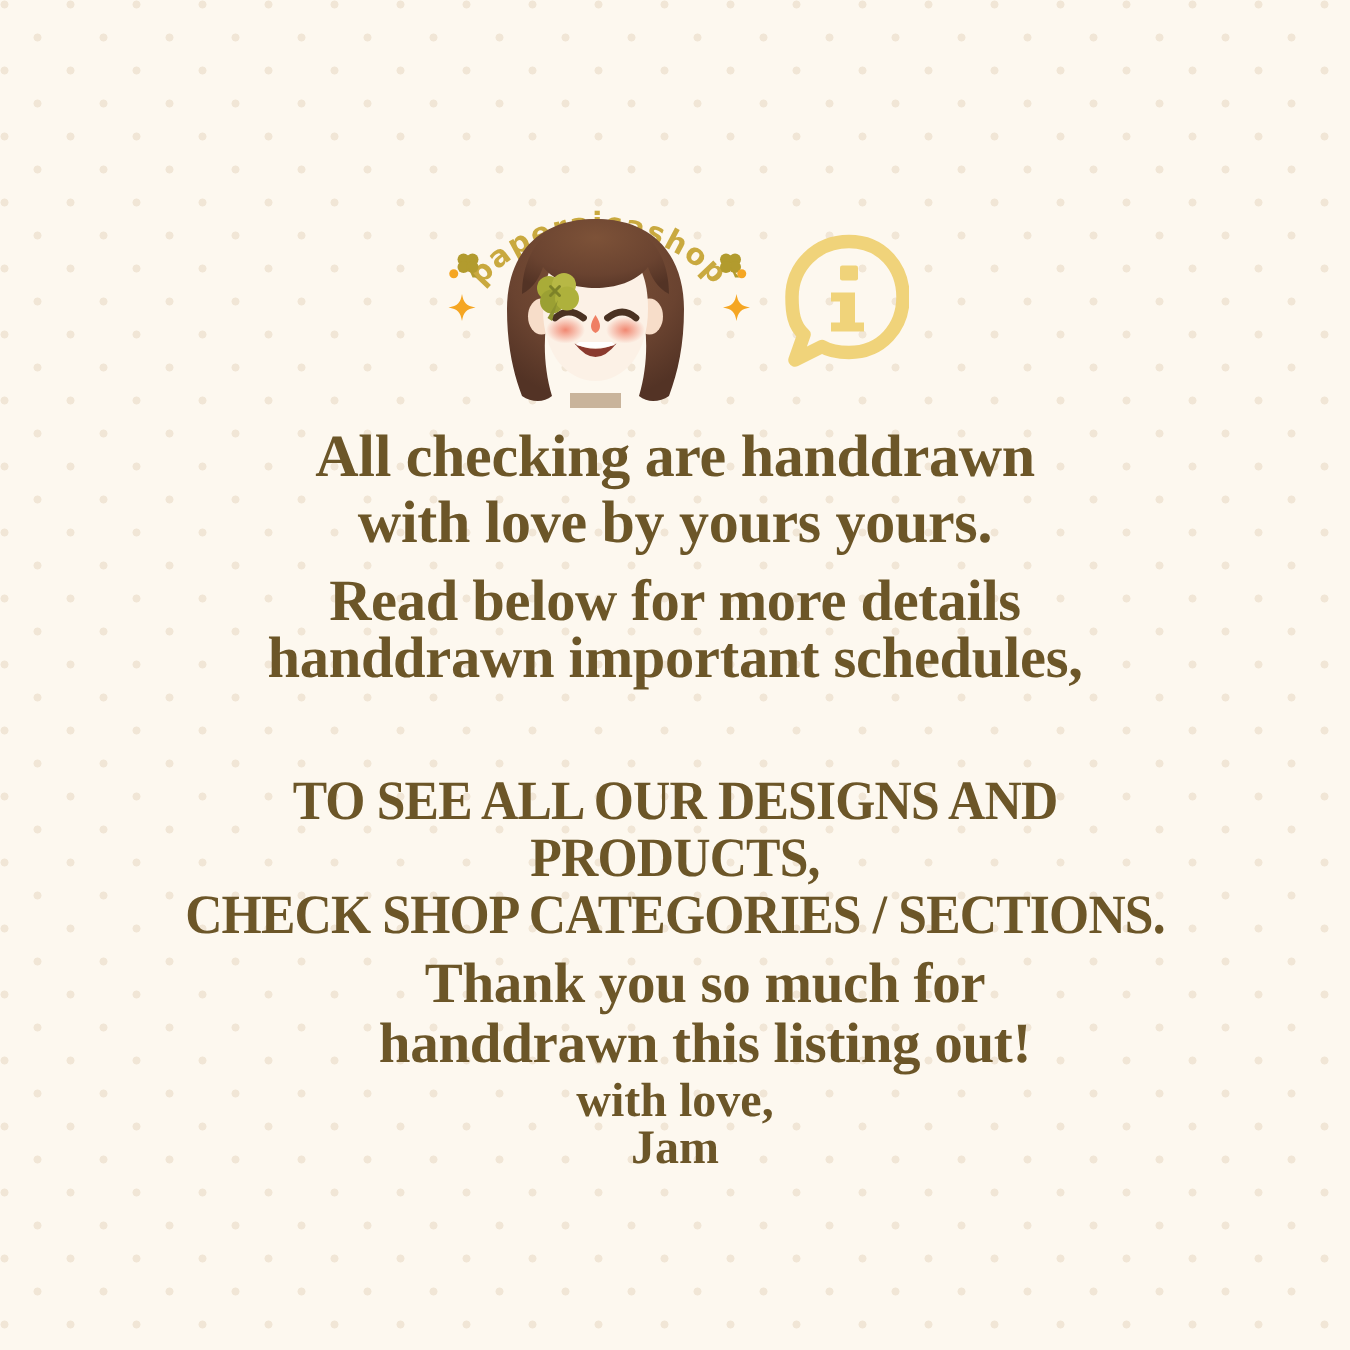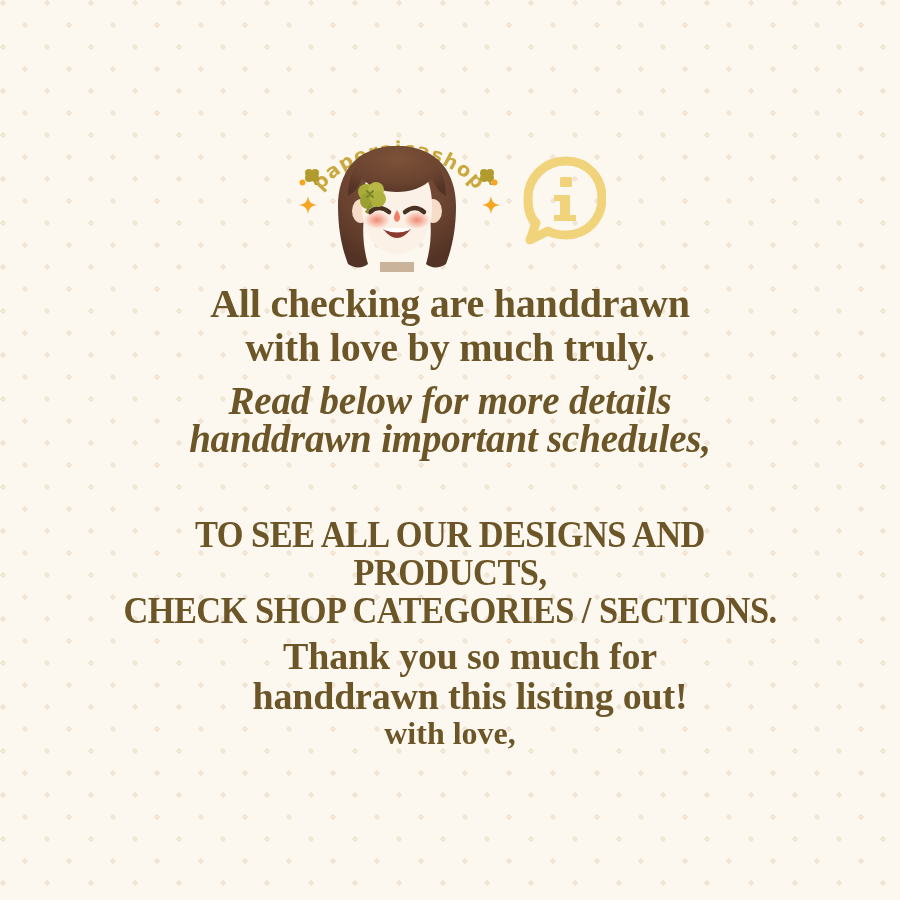--- a/index.html
+++ b/index.html
@@ -36,21 +36,21 @@
   #avatar{position:absolute;left:28px;top:26px;width:150px;height:128px;}
   .deco{position:absolute;}
 
   #info-icon{width:86px;height:92px;flex:0 0 auto;margin-top:6px;}
 
   
   .block{position:absolute;left:0;width:900px;text-align:center;color:#6c5628;}
   .ln{display:block;}
 
   #b1{top:282px;font-size:40px;font-weight:700;line-height:44px;letter-spacing:-.2px;}
-  #b2{top:382px;font-size:39px;font-weight:700;line-height:38px;letter-spacing:-.2px;font-style:italic;}
+  #b2{top:382px;font-size:39px;font-weight:700;line-height:38px;letter-spacing:-.2px;}
   #b3{top:516px;font-size:37px;font-weight:700;line-height:38px;letter-spacing:-.6px;
       transform:scaleX(.93);transform-origin:center top;}
   #b4{top:636px;font-size:38px;font-weight:700;line-height:40px;letter-spacing:-.2px;padding-left:20px;}
   #b5{top:718px;font-size:32px;font-weight:700;line-height:31px;}
 </style>
 </head>
 <body>
 
 <div id="card">
 
@@ -151,36 +151,37 @@
     <svg id="info-icon" viewBox="0 0 86 92">
       <path d="M46 6 C68 6 82 23 82 43 C82 63 68 80 46 80
                C39 80 33 79 28 76 L10 85 L16 68 C9 62 8 53 8 43 C8 23 24 6 46 6 Z" fill="none" stroke="#f0d37a" stroke-width="9" stroke-linejoin="round"></path>
       <rect x="40" y="22" width="12" height="10" rx="1.5" fill="#f0d37a"></rect>
       <path d="M34 40 L50 40 L50 60 L56 60 L56 66 L34 66 L34 60 L40 60 L40 46 L34 46 Z" fill="#f0d37a"></path>
     </svg>
   </div>
 
   <div id="b1" class="block">
     <span class="ln">All checking are handdrawn</span>
-    <span class="ln">with love by much truly.</span>
+    <span class="ln">with love by yours yours.</span>
   </div>
 
   <div id="b2" class="block">
     <span class="ln">Read below for more details</span>
     <span class="ln">handdrawn important schedules,</span>
   </div>
 
   <div id="b3" class="block">
     <span class="ln">TO SEE ALL OUR DESIGNS AND</span>
     <span class="ln">PRODUCTS,</span>
     <span class="ln">CHECK SHOP CATEGORIES / SECTIONS.</span>
   </div>
 
   <div id="b4" class="block">
     <span class="ln">Thank you so much for</span>
     <span class="ln">handdrawn this listing out!</span>
   </div>
 
   <div id="b5" class="block">
     <span class="ln">with love,</span>
+    <span class="ln">Jam</span>
   </div>
 
 </div>
 
 </body></html>

